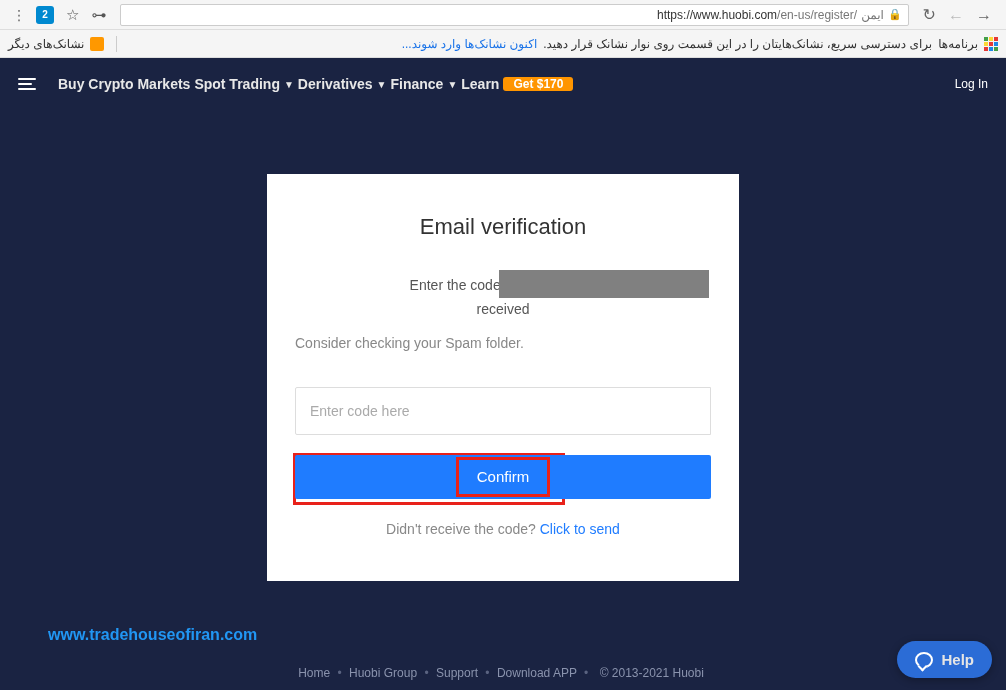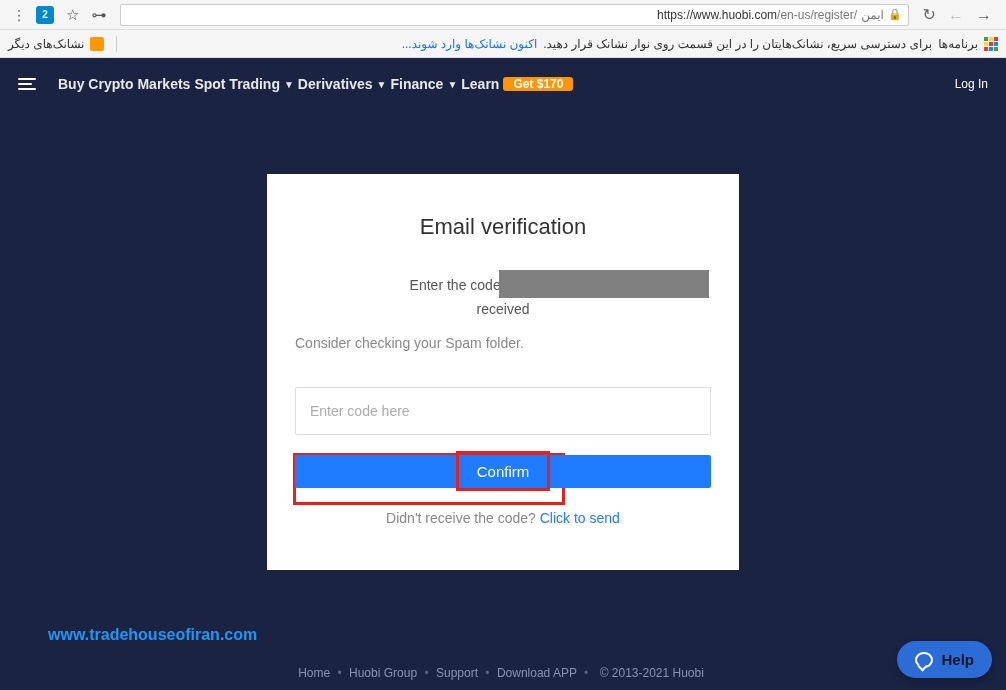--- a/index.html
+++ b/index.html
@@ -53,36 +53,36 @@
 .desc-line { text-align: center; font-size: 14px; color: #555; position: relative; line-height: 1.6; }
 .redact { display: inline-block; width: 210px; height: 28px; background: #808080; vertical-align: middle; position: absolute; right: 2px; top: -4px; }
 .desc2 { margin-top: 2px; }
 .spam { font-size: 14px; color: #888; margin-top: 14px; margin-bottom: 36px; }
 .input-row { display: flex; margin-bottom: 20px; }
 .code-input { flex: 1; height: 48px; border: 1px solid #ddd; padding: 0 14px; font-size: 14px; outline: none; border-radius: 2px 0 0 2px; }
 .code-input::placeholder { color: #aaa; }
 .input-hl { position: absolute; border: 3px solid #e8211a; pointer-events: none; }
 .hl1 { width: 272px; height: 52px; margin-top: -2px; margin-left: -2px; }
 .input-wrap { position: relative; }
-.confirm-btn { width: 100%; height: 33px; background: #1f7cff; color: #fff; border: none; font-size: 15px; cursor: pointer; border-radius: 2px; position: relative; }
+.confirm-btn { width: 100%; height: 44px; background: #1f7cff; color: #fff; border: none; font-size: 15px; cursor: pointer; border-radius: 2px; position: relative; }
 .btn-wrap { position: relative; }
 .hl2 { width: 94px; height: 40px; left: 50%; top: 50%; transform: translate(-50%, -50%); }
 .resend { text-align: center; font-size: 14px; color: #888; margin-top: 22px; }
 .resend a { color: #1f7cff; text-decoration: none; cursor: pointer; }
 
 .watermark { position: absolute; left: 48px; bottom: 46px; color: #2196f3; font-size: 16px; font-weight: bold; }
 
 
 .footer { position: absolute; bottom: 10px; left: 0; right: 0; text-align: center; font-size: 12px; color: #8a93ad; }
 .footer span { margin: 0 4px; }
 .footer .dot { color: #5a6380; }
 .footer a { color: #8a93ad; text-decoration: none; cursor: pointer; }
 
 
-.help-bubble { position: absolute; right: 14px; bottom: 12px; background: #2b6cd6; color: #0f172a; border-radius: 24px; padding: 10px 18px; display: flex; align-items: center; gap: 8px; font-size: 15px; font-weight: bold; cursor: pointer; box-shadow: 0 2px 8px rgba(0,0,0,0.3); }
+.help-bubble { position: absolute; right: 14px; bottom: 12px; background: #2b6cd6; color: #e5e5e5; border-radius: 24px; padding: 10px 18px; display: flex; align-items: center; gap: 8px; font-size: 15px; font-weight: bold; cursor: pointer; box-shadow: 0 2px 8px rgba(0,0,0,0.3); }
 .help-bubble .chat-icon { width: 18px; height: 16px; border: 2px solid #fff; border-radius: 50%; position: relative; }
 .help-bubble .chat-icon::after { content: ''; position: absolute; bottom: -4px; left: 2px; width: 5px; height: 5px; border-left: 2px solid #fff; border-bottom: 2px solid #fff; transform: rotate(-45deg); background: #2b6cd6; }
 </style>
 </head>
 <body>
 
 <div class="browser-bar">
   <span class="dots">⋮</span>
   <span class="shield-badge">2</span>
   <span class="star-icon">☆</span>

